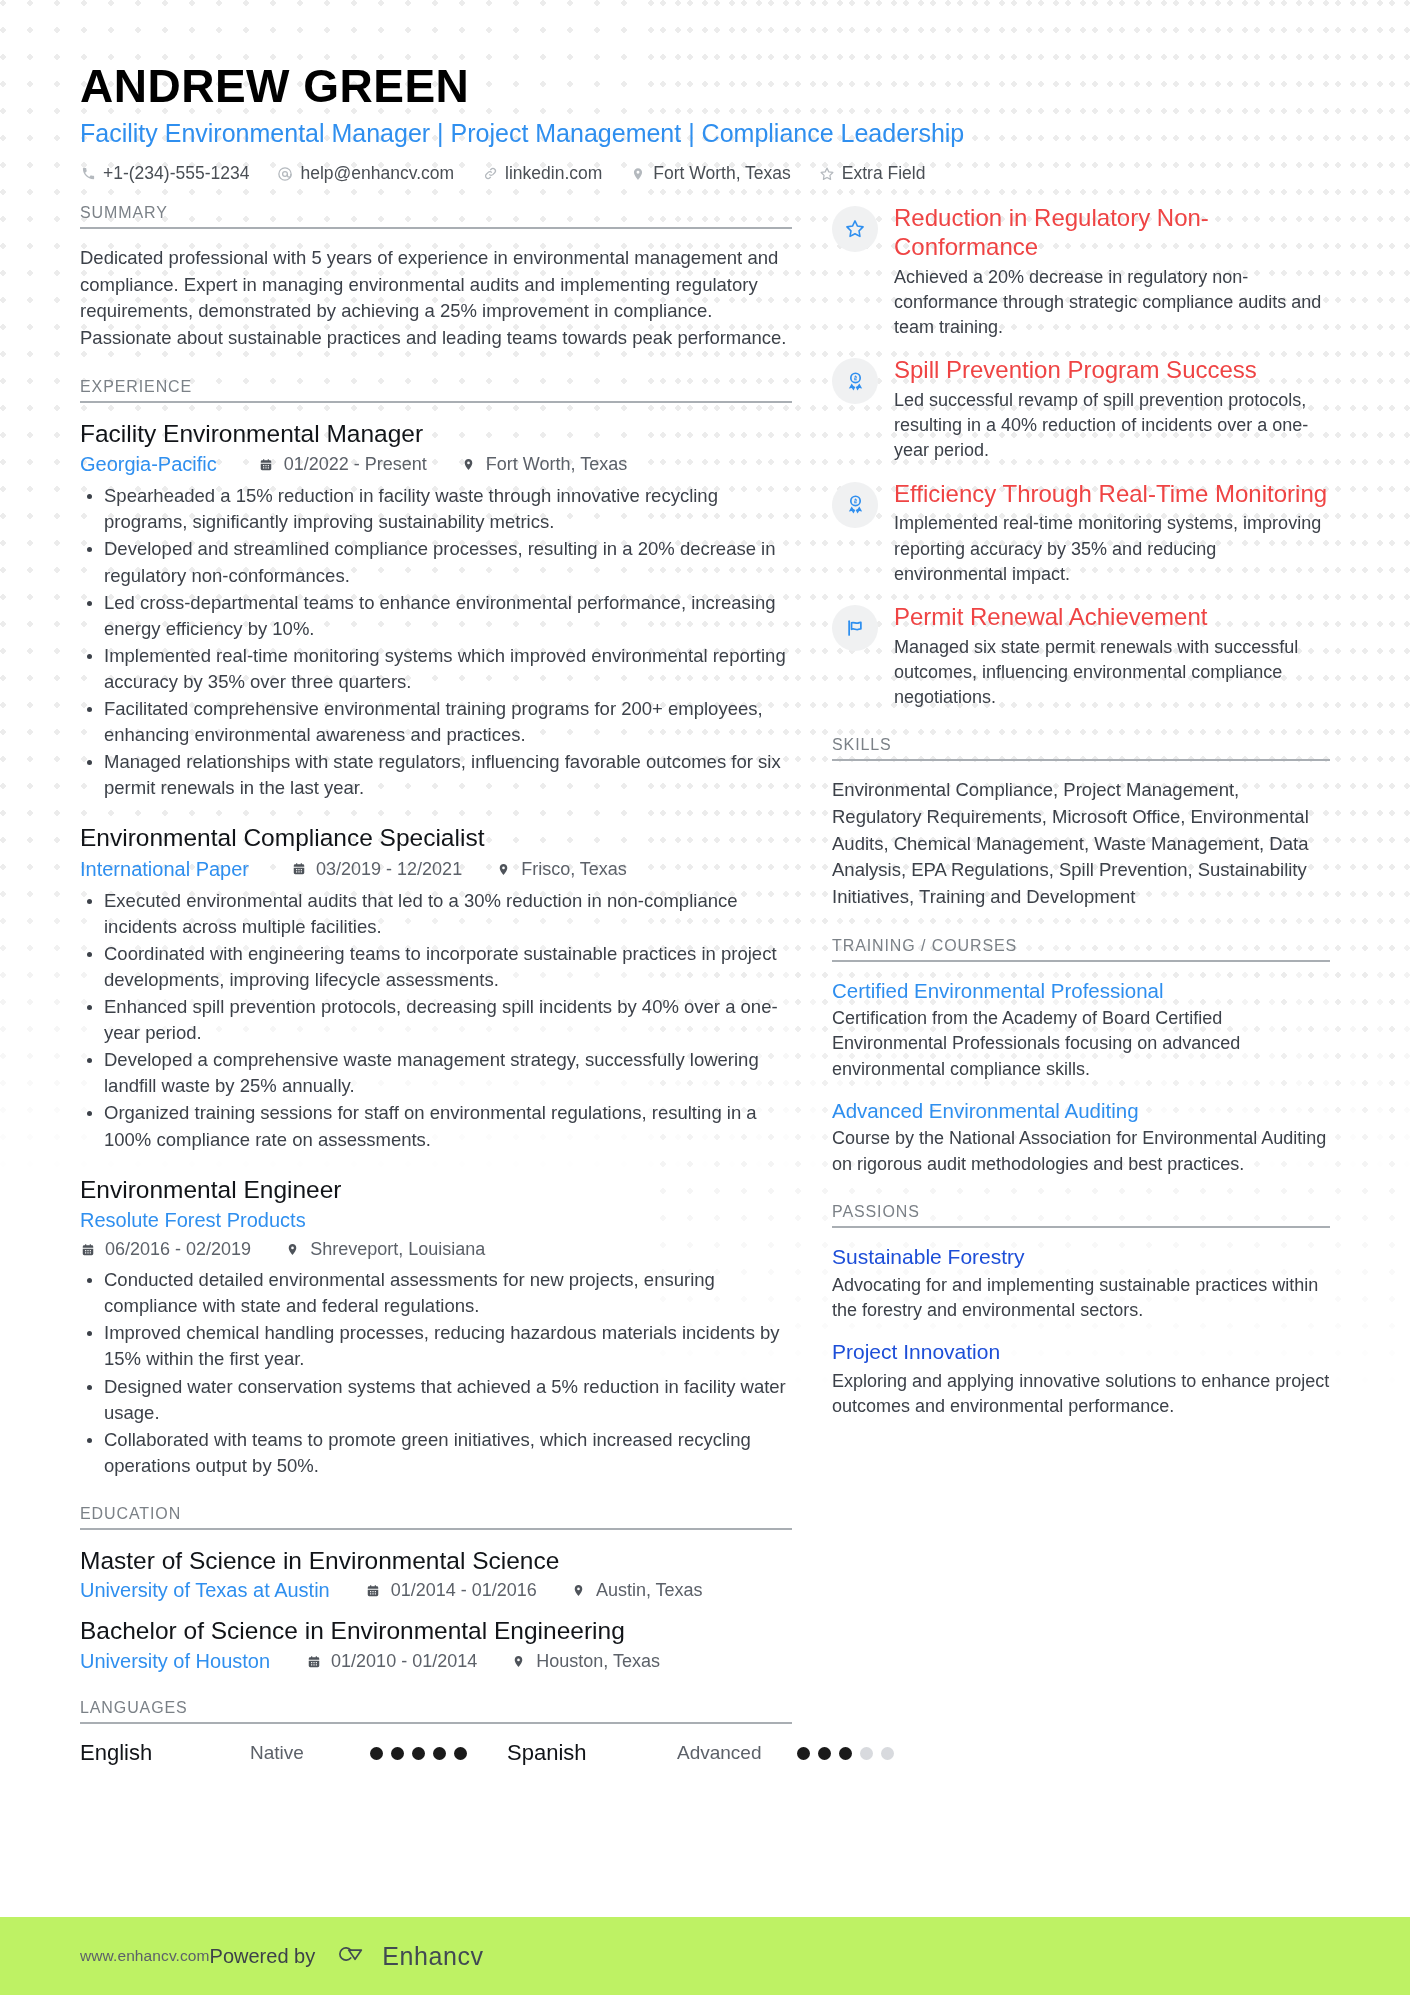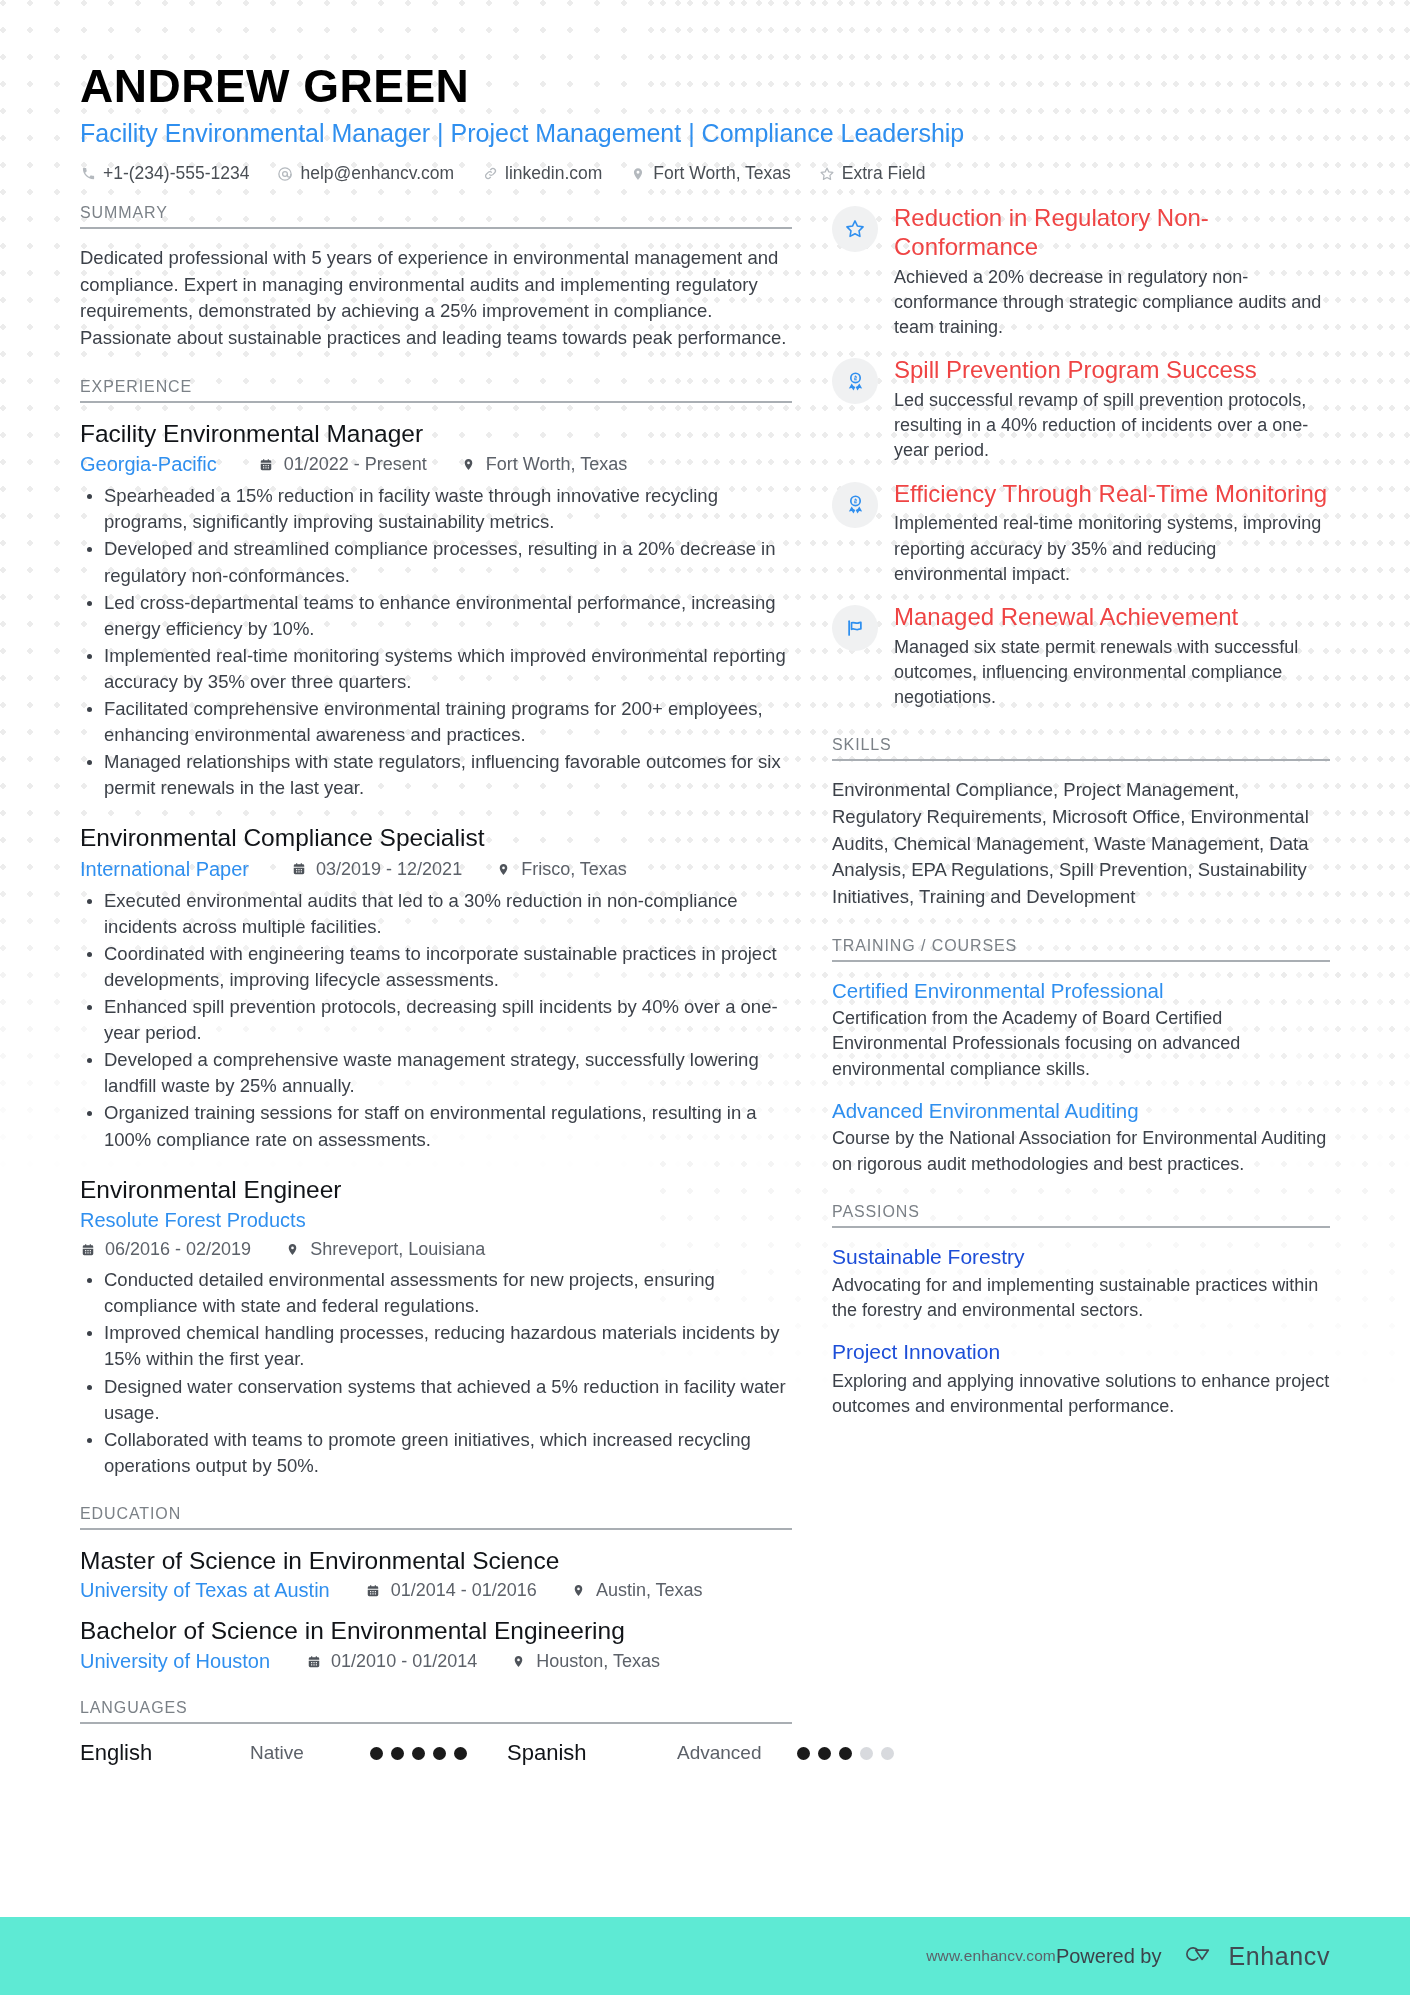--- a/index.html
+++ b/index.html
@@ -264,24 +264,24 @@
   }
 
   
   .footer {
     position: absolute;
     left: 0; bottom: 0;
     width: 1410px;
     height: 78px;
     display: flex;
     align-items: center;
-    justify-content: flex-end;
+    justify-content: flex-start;
     padding: 0 80px;
     z-index: 3;
-    background: #5eead4;
+    background: #bef264;
   }
   .footer-url {
     font-size: 15.5px;
     color: #5c6169;
     letter-spacing: 0.1px;
   }
   .footer-right {
     display: flex;
     align-items: center;
     gap: 16px;
@@ -610,21 +610,21 @@
           <div class="ach">
             <div class="ach-badge">
               <span>
                 <svg width="22" height="22" viewBox="0 0 24 24" fill="none" stroke="currentColor" stroke-width="1.9" stroke-linejoin="round" stroke-linecap="round">
                     <path d="M5.6 4.5v15"></path>
                     <path d="M8.2 6.4c2.6-1.4 5.2 1.4 7.8 0 .9-.5 1.7-.6 2.4-.5v7c-.7-.1-1.5 0-2.4.5-2.6 1.4-5.2-1.4-7.8 0v-7z"></path>
                   </svg>
               </span>
             </div>
             <div class="ach-body">
-              <div class="ach-title">Managed Renewal Achievement</div>
+              <div class="ach-title">Permit Renewal Achievement</div>
               <div class="ach-desc">Managed six state permit renewals with successful outcomes, influencing environmental compliance negotiations.</div>
             </div>
           </div>
         </div>
 
         <div class="sec">
           <div class="sec-title">SKILLS</div>
           <div class="para">Environmental Compliance, Project Management, Regulatory Requirements, Microsoft Office, Environmental Audits, Chemical Management, Waste Management, Data Analysis, EPA Regulations, Spill Prevention, Sustainability Initiatives, Training and Development</div>
         </div>
 

